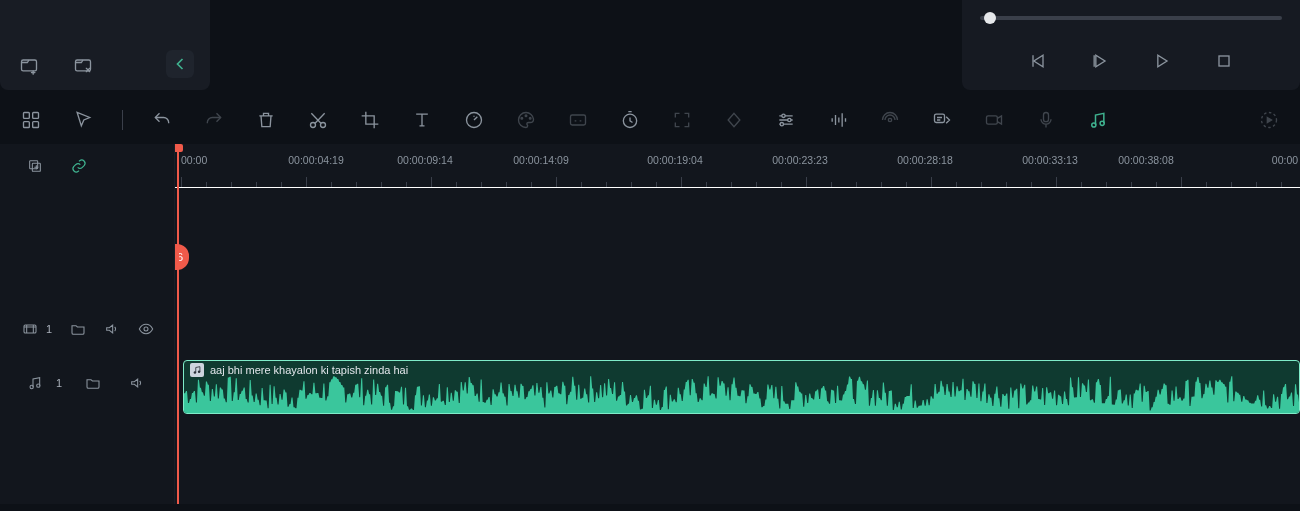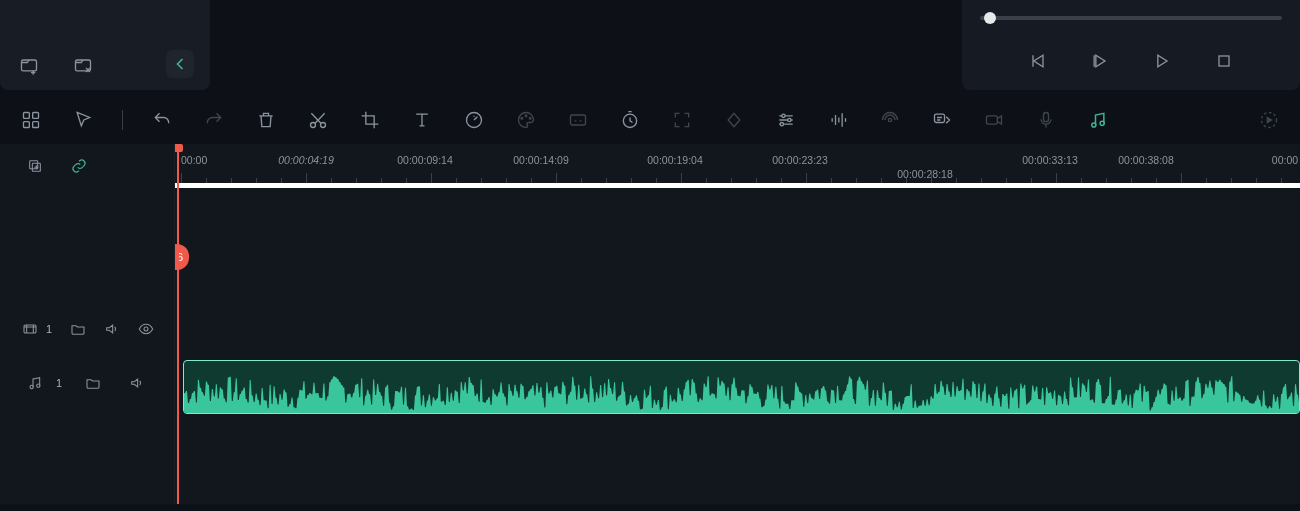--- a/index.html
+++ b/index.html
@@ -126,21 +126,21 @@
 
 .tracks {
   flex: 1;
   position: relative;
   overflow: hidden;
   background: #12161d;
 }
 .ruler {
   height: 44px;
   position: relative;
-  border-bottom: 5px solid #ffffff;
+  border-bottom: 1px solid #ffffff;
   text-align: right;
 }
 .tick-label {
   position: absolute;
   top: 10px;
   font-size: 10.5px;
   color: #8b949e;
   transform: translateX(-50%);
   white-space: nowrap;
 }
@@ -495,26 +495,26 @@
             <path d="M16 9a4 4 0 010 6"></path>
           </svg>
         </span>
     </div>
   </div>
 
   <div class="tracks">
     <div class="ruler">
       <div id="ruler-labels">
           <span class="tick-label first" style="left: 6px;">00:00</span>
-          <span class="tick-label" style="left: 131px; font-style: italic;">00:00:04:19</span>
+          <span class="tick-label" style="left: 141px;">00:00:04:19</span>
           <span class="tick-label" style="left: 250px;">00:00:09:14</span>
           <span class="tick-label" style="left: 366px;">00:00:14:09</span>
           <span class="tick-label" style="left: 500px;">00:00:19:04</span>
           <span class="tick-label" style="left: 625px;">00:00:23:23</span>
-          <span class="tick-label" style="left: 750px; margin-top: 14px;">00:00:28:18</span>
+          <span class="tick-label" style="left: 750px;">00:00:28:18</span>
           <span class="tick-label" style="left: 875px;">00:00:33:13</span>
           <span class="tick-label" style="left: 971px;">00:00:38:08</span>
           <span class="tick-label" style="left: 1110px;">00:00</span>
         </div>
       <div class="ticks" id="ruler-ticks">
           <div class="tick major" style="left: 6px;"></div>
           <div class="tick minor" style="left: 31px;"></div>
           <div class="tick minor" style="left: 56px;"></div>
           <div class="tick minor" style="left: 81px;"></div>
           <div class="tick minor" style="left: 106px;"></div>
@@ -562,20 +562,30 @@
     </div>
 
     <div class="playhead"></div>
     <div class="marker-bubble">
       <span>6</span>
     </div>
 
     <div class="empty-track-lane"></div>
 
     <div class="audio-clip">
+      <div class="clip-header">
+        <span class="clip-icon">
+          <svg viewBox="0 0 24 24" fill="#2a2f38">
+              <path d="M9 18V6l10-2v12" stroke="#2a2f38" stroke-width="2" fill="none"></path>
+              <circle cx="7" cy="18" r="3"></circle>
+              <circle cx="17" cy="16" r="3"></circle>
+            </svg>
+        </span>
+        <span class="clip-title">aaj bhi mere khayalon ki tapish zinda hai</span>
+      </div>
       <div class="waveform">
         <svg viewBox="0 0 1120 44" preserveAspectRatio="none" id="wave-svg">
             <path d="M0 44 L0 24.268381344307272 L1 24.268381344307272 L2 21.898557279914744 L3 21.898557279914744 L4 33.972023637039236 L5 33.972023637039236 L6 29.986557719308003 L7 29.986557719308003 L8 24.03245008755552 L9 24.03245008755552 L10 21.903576995103077 L11 21.903576995103077 L12 33.54180733550079 L13 33.54180733550079 L14 10.814744477386682 L15 10.814744477386682 L16 18.62680334559258 L17 18.62680334559258 L18 23.363623088513386 L19 23.363623088513386 L20 26.66981564924578 L21 26.66981564924578 L22 12.56005053231942 L23 12.56005053231942 L24 15.863476029244946 L25 15.863476029244946 L26 32.001477134874435 L27 32.001477134874435 L28 20.098770353022843 L29 20.098770353022843 L30 27.427835554269656 L31 27.427835554269656 L32 15.186685011702291 L33 15.186685011702291 L34 29.6099697019487 L35 29.6099697019487 L36 18.41342291955992 L37 18.41342291955992 L38 20.57164121303635 L39 20.57164121303635 L40 29.42920261094144 L41 29.42920261094144 L42 33.14512206701219 L43 33.14512206701219 L44 8.470644014351265 L45 8.470644014351265 L46 7.860371881059919 L47 7.860371881059919 L48 31.916734383419538 L49 31.916734383419538 L50 23.167788378316686 L51 23.167788378316686 L52 9.17835802437395 L53 9.17835802437395 L54 30.9945099715201 L55 30.9945099715201 L56 24.921364271804364 L57 24.921364271804364 L58 21.634240680400584 L59 21.634240680400584 L60 18.62313999519537 L61 18.62313999519537 L62 29.97056006631622 L63 29.97056006631622 L64 33.46264609360058 L65 33.46264609360058 L66 11.03367482046874 L67 11.03367482046874 L68 26.543872227037365 L69 26.543872227037365 L70 32.89056432365285 L71 32.89056432365285 L72 24.452660648350875 L73 24.452660648350875 L74 30.868470078037266 L75 30.868470078037266 L76 36.14684857337307 L77 36.14684857337307 L78 19.111678491331233 L79 19.111678491331233 L80 31.179679117034183 L81 31.179679117034183 L82 31.471548087604695 L83 31.471548087604695 L84 39.256433405155036 L85 39.256433405155036 L86 15.729735763458727 L87 15.729735763458727 L88 35.12424094302034 L89 35.12424094302034 L90 17.15458206188124 L91 17.15458206188124 L92 28.79503150424579 L93 28.79503150424579 L94 35.39062238553761 L95 35.39062238553761 L96 25.101599450432527 L97 25.101599450432527 L98 30.681199339386218 L99 30.681199339386218 L100 20.586760198789726 L101 20.586760198789726 L102 23.424160649749886 L103 23.424160649749886 L104 37.72558817020571 L105 37.72558817020571 L106 35.06063698425912 L107 35.06063698425912 L108 28.480735590827514 L109 28.480735590827514 L110 38.29690410063547 L111 38.29690410063547 L112 39.190841585782834 L113 39.190841585782834 L114 28.659343679306872 L115 28.659343679306872 L116 20.79205069296367 L117 20.79205069296367 L118 21.382526549581577 L119 21.382526549581577 L120 12.372668851506262 L121 12.372668851506262 L122 29.630450428611013 L123 29.630450428611013 L124 26.06099272786806 L125 26.06099272786806 L126 24.050971421382215 L127 24.050971421382215 L128 25.246354620927242 L129 25.246354620927242 L130 13.663474094287967 L131 13.663474094287967 L132 24.133429882023304 L133 24.133429882023304 L134 24.079828712595337 L135 24.079828712595337 L136 28.629856609162985 L137 28.629856609162985 L138 29.0586860727627 L139 29.0586860727627 L140 14.567218214178343 L141 14.567218214178343 L142 31.393160190662474 L143 31.393160190662474 L144 27.255438283972385 L145 27.255438283972385 L146 13.1319469331236 L147 13.1319469331236 L148 10.370634009071736 L149 10.370634009071736 L150 7.133922589471688 L151 7.133922589471688 L152 8.176469460022204 L153 8.176469460022204 L154 9.956260534999544 L155 9.956260534999544 L156 13.079043353755353 L157 13.079043353755353 L158 16.076096772558607 L159 16.076096772558607 L160 18.51533793257369 L161 18.51533793257369 L162 33.44576654537137 L163 33.44576654537137 L164 25.175246497560746 L165 25.175246497560746 L166 24.381624736305415 L167 24.381624736305415 L168 28.557187358044686 L169 28.557187358044686 L170 23.786452784073937 L171 23.786452784073937 L172 15.857301869134549 L173 15.857301869134549 L174 14.705444753196648 L175 14.705444753196648 L176 28.192224232548178 L177 28.192224232548178 L178 9.21575539447025 L179 9.21575539447025 L180 36.155401230500736 L181 36.155401230500736 L182 26.64958391685774 L183 26.64958391685774 L184 20.706931427275286 L185 20.706931427275286 L186 25.150759123530054 L187 25.150759123530054 L188 35.39688595250756 L189 35.39688595250756 L190 10.564784865935032 L191 10.564784865935032 L192 25.92206707002224 L193 25.92206707002224 L194 14.662299707289865 L195 14.662299707289865 L196 23.016156571877396 L197 23.016156571877396 L198 26.695901462618433 L199 26.695901462618433 L200 36.67320378512127 L201 36.67320378512127 L202 18.290286024926814 L203 18.290286024926814 L204 15.704402728426299 L205 15.704402728426299 L206 33.665650646461735 L207 33.665650646461735 L208 40.62810971722053 L209 40.62810971722053 L210 37.19431458995527 L211 37.19431458995527 L212 21.893056418961518 L213 21.893056418961518 L214 22.290514687851672 L215 22.290514687851672 L216 23.43471885716583 L217 23.43471885716583 L218 17.633339663431272 L219 17.633339663431272 L220 35.56480993457044 L221 35.56480993457044 L222 18.722774824695243 L223 18.722774824695243 L224 37.19387141043243 L225 37.19387141043243 L226 40.768837630609724 L227 40.768837630609724 L228 39.38695059099889 L229 39.38695059099889 L230 40.913794295461535 L231 40.913794295461535 L232 26.252356903880315 L233 26.252356903880315 L234 17.78745765529204 L235 17.78745765529204 L236 17.16350363128956 L237 17.16350363128956 L238 36.395576569661436 L239 36.395576569661436 L240 26.313849971041524 L241 26.313849971041524 L242 38.341336771718645 L243 38.341336771718645 L244 31.60496788340547 L245 31.60496788340547 L246 25.380001925408333 L247 25.380001925408333 L248 36.86776649603192 L249 36.86776649603192 L250 28.306731347978193 L251 28.306731347978193 L252 31.41691384678074 L253 31.41691384678074 L254 29.177617101809936 L255 29.177617101809936 L256 14.93850116598616 L257 14.93850116598616 L258 32.86398770298284 L259 32.86398770298284 L260 31.710998519360103 L261 31.710998519360103 L262 35.940028353758784 L263 35.940028353758784 L264 18.159552306054504 L265 18.159552306054504 L266 32.90376827631647 L267 32.90376827631647 L268 23.743674766664828 L269 23.743674766664828 L270 31.73148437884153 L271 31.73148437884153 L272 21.178373316705702 L273 21.178373316705702 L274 22.765567176170812 L275 22.765567176170812 L276 33.98876327558435 L277 33.98876327558435 L278 12.935889747506515 L279 12.935889747506515 L280 21.39820157859226 L281 21.39820157859226 L282 13.314713748163335 L283 13.314713748163335 L284 24.549971578434967 L285 24.549971578434967 L286 8.005158370610737 L287 8.005158370610737 L288 14.062540361566949 L289 14.062540361566949 L290 16.363248996008267 L291 16.363248996008267 L292 26.918400469188327 L293 26.918400469188327 L294 24.55355245594953 L295 24.55355245594953 L296 32.68649790333824 L297 32.68649790333824 L298 10.438395726780627 L299 10.438395726780627 L300 33.078238214131474 L301 33.078238214131474 L302 33.800654908191326 L303 33.800654908191326 L304 30.8370527068619 L305 30.8370527068619 L306 27.900091891290995 L307 27.900091891290995 L308 35.96149776643283 L309 35.96149776643283 L310 20.36320757567817 L311 20.36320757567817 L312 25.26185233181732 L313 25.26185233181732 L314 27.406573190782183 L315 27.406573190782183 L316 23.25017198252938 L317 23.25017198252938 L318 13.393595505194973 L319 13.393595505194973 L320 24.363753184355737 L321 24.363753184355737 L322 27.724667698914363 L323 27.724667698914363 L324 36.52195817879002 L325 36.52195817879002 L326 15.060655587204732 L327 15.060655587204732 L328 22.0163499118335 L329 22.0163499118335 L330 26.879668804318744 L331 26.879668804318744 L332 15.734087326482872 L333 15.734087326482872 L334 22.3670684838211 L335 22.3670684838211 L336 28.71453425229584 L337 28.71453425229584 L338 14.63866683283048 L339 14.63866683283048 L340 17.03903989893112 L341 17.03903989893112 L342 30.297079636238784 L343 30.297079636238784 L344 28.053855408199308 L345 28.053855408199308 L346 22.321199919079426 L347 22.321199919079426 L348 19.926158783885274 L349 19.926158783885274 L350 16.288769453971394 L351 16.288769453971394 L352 26.533169486871397 L353 26.533169486871397 L354 13.932034188739493 L355 13.932034188739493 L356 23.684343697366195 L357 23.684343697366195 L358 18.026479612626744 L359 18.026479612626744 L360 28.676651319048297 L361 28.676651319048297 L362 38.61265218156356 L363 38.61265218156356 L364 13.18294583009153 L365 13.18294583009153 L366 24.551082781003494 L367 24.551082781003494 L368 21.473447673472762 L369 21.473447673472762 L370 28.41033742586748 L371 28.41033742586748 L372 17.970370641459514 L373 17.970370641459514 L374 16.68822861354486 L375 16.68822861354486 L376 24.135728297395502 L377 24.135728297395502 L378 25.36622763011705 L379 25.36622763011705 L380 12.692363589331734 L381 12.692363589331734 L382 16.7971233875469 L383 16.7971233875469 L384 35.17824920104414 L385 35.17824920104414 L386 25.925976830113363 L387 25.925976830113363 L388 22.834108681481684 L389 22.834108681481684 L390 7.844421453906229 L391 7.844421453906229 L392 16.82440889421305 L393 16.82440889421305 L394 30.678359973707995 L395 30.678359973707995 L396 15.791772814031933 L397 15.791772814031933 L398 29.80910466739217 L399 29.80910466739217 L400 28.744858228913905 L401 28.744858228913905 L402 19.428004528892643 L403 19.428004528892643 L404 25.27974262029012 L405 25.27974262029012 L406 33.42459624222565 L407 33.42459624222565 L408 7.134847603818898 L409 7.134847603818898 L410 19.608308394901265 L411 19.608308394901265 L412 33.07942809121003 L413 33.07942809121003 L414 23.263739582101277 L415 23.263739582101277 L416 29.13564210895853 L417 29.13564210895853 L418 16.03952146273403 L419 16.03952146273403 L420 28.13420734983383 L421 28.13420734983383 L422 14.170767797240075 L423 14.170767797240075 L424 26.603640430735478 L425 26.603640430735478 L426 10.035100424726892 L427 10.035100424726892 L428 18.993064888810025 L429 18.993064888810025 L430 25.04223342520895 L431 25.04223342520895 L432 13.228564562872695 L433 13.228564562872695 L434 31.857087748598566 L435 31.857087748598566 L436 27.603050553334022 L437 27.603050553334022 L438 25.956400733005836 L439 25.956400733005836 L440 12.999602768025813 L441 12.999602768025813 L442 22.518788494179173 L443 22.518788494179173 L444 36.4482414300265 L445 36.4482414300265 L446 34.64821440232238 L447 34.64821440232238 L448 26.016080071306046 L449 26.016080071306046 L450 32.93081396205054 L451 32.93081396205054 L452 29.030809616323026 L453 29.030809616323026 L454 26.325025491526453 L455 26.325025491526453 L456 31.637463249142684 L457 31.637463249142684 L458 40.38497709451896 L459 40.38497709451896 L460 39.68841385264032 L461 39.68841385264032 L462 20.81708349048312 L463 20.81708349048312 L464 28.966559825387215 L465 28.966559825387215 L466 26.369811190332484 L467 26.369811190332484 L468 16.741660860740485 L469 16.741660860740485 L470 39.056577083111 L471 39.056577083111 L472 30.65979258308698 L473 30.65979258308698 L474 35.71175346904816 L475 35.71175346904816 L476 30.965897486679154 L477 30.965897486679154 L478 40.87976161974798 L479 40.87976161974798 L480 38.059419072169156 L481 38.059419072169156 L482 21.037245705912966 L483 21.037245705912966 L484 17.383016048065244 L485 17.383016048065244 L486 40.14832901795218 L487 40.14832901795218 L488 25.64436356134748 L489 25.64436356134748 L490 32.552964413013314 L491 32.552964413013314 L492 30.371058240849184 L493 30.371058240849184 L494 33.18840045441637 L495 33.18840045441637 L496 18.798652987272114 L497 18.798652987272114 L498 25.143793386123832 L499 25.143793386123832 L500 32.09185556006187 L501 32.09185556006187 L502 20.548002559847387 L503 20.548002559847387 L504 12.898931770254737 L505 12.898931770254737 L506 10.790612907662059 L507 10.790612907662059 L508 26.2393592203606 L509 26.2393592203606 L510 10.076232290358512 L511 10.076232290358512 L512 13.724780832774986 L513 13.724780832774986 L514 24.312113882284116 L515 24.312113882284116 L516 33.113308745539044 L517 33.113308745539044 L518 29.329154084192666 L519 29.329154084192666 L520 31.197228475173496 L521 31.197228475173496 L522 14.43631477345371 L523 14.43631477345371 L524 18.024150577875776 L525 18.024150577875776 L526 7.308515072929424 L527 7.308515072929424 L528 26.451652488970222 L529 26.451652488970222 L530 24.208032390547295 L531 24.208032390547295 L532 25.035446967588783 L533 25.035446967588783 L534 29.539445467529394 L535 29.539445467529394 L536 8.251105868419607 L537 8.251105868419607 L538 16.738143854012534 L539 16.738143854012534 L540 12.049359112170741 L541 12.049359112170741 L542 14.492418938068973 L543 14.492418938068973 L544 26.74497908398696 L545 26.74497908398696 L546 18.29914175838666 L547 18.29914175838666 L548 31.239250638840605 L549 31.239250638840605 L550 15.353022726603204 L551 15.353022726603204 L552 8.576016835563514 L553 8.576016835563514 L554 18.769438475334393 L555 18.769438475334393 L556 26.83128085765094 L557 26.83128085765094 L558 27.14080172737433 L559 27.14080172737433 L560 21.336335694505152 L561 21.336335694505152 L562 21.42644172195196 L563 21.42644172195196 L564 34.23438540559124 L565 34.23438540559124 L566 27.17595566857804 L567 27.17595566857804 L568 15.370615481066114 L569 15.370615481066114 L570 18.085986209581204 L571 18.085986209581204 L572 24.51566519733103 L573 24.51566519733103 L574 24.890376177757783 L575 24.890376177757783 L576 22.92245212863648 L577 22.92245212863648 L578 29.583650182942467 L579 29.583650182942467 L580 38.21629822546641 L581 38.21629822546641 L582 36.97777282061761 L583 36.97777282061761 L584 30.618308136860687 L585 30.618308136860687 L586 15.59213555657879 L587 15.59213555657879 L588 20.501953686613042 L589 20.501953686613042 L590 15.876728514030251 L591 15.876728514030251 L592 29.28282348352559 L593 29.28282348352559 L594 17.76845930695504 L595 17.76845930695504 L596 29.64150335147504 L597 29.64150335147504 L598 39.580588490282146 L599 39.580588490282146 L600 17.079561338621104 L601 17.079561338621104 L602 32.2252598371772 L603 32.2252598371772 L604 34.80862018479508 L605 34.80862018479508 L606 34.769113162273314 L607 34.769113162273314 L608 39.97250992837327 L609 39.97250992837327 L610 31.321977407760553 L611 31.321977407760553 L612 31.202503427979323 L613 31.202503427979323 L614 13.258651798373705 L615 13.258651798373705 L616 17.505647557755495 L617 17.505647557755495 L618 22.773792649237254 L619 22.773792649237254 L620 24.48621230968732 L621 24.48621230968732 L622 37.76993248742824 L623 37.76993248742824 L624 25.90028862483237 L625 25.90028862483237 L626 34.078666162135775 L627 34.078666162135775 L628 24.543573134899706 L629 24.543573134899706 L630 29.015045249935344 L631 29.015045249935344 L632 30.47238383304884 L633 30.47238383304884 L634 22.265227046575486 L635 22.265227046575486 L636 20.55795477530613 L637 20.55795477530613 L638 30.107427576061646 L639 30.107427576061646 L640 19.374060078874116 L641 19.374060078874116 L642 16.96622921655957 L643 16.96622921655957 L644 21.41801764452969 L645 21.41801764452969 L646 32.30029269413565 L647 32.30029269413565 L648 34.66512118085393 L649 34.66512118085393 L650 20.823520363429846 L651 20.823520363429846 L652 21.45654532194181 L653 21.45654532194181 L654 34.059712991918815 L655 34.059712991918815 L656 16.72076305844467 L657 16.72076305844467 L658 31.23075587894488 L659 31.23075587894488 L660 31.528507566429642 L661 31.528507566429642 L662 25.47836232672698 L663 25.47836232672698 L664 21.98130210406608 L665 21.98130210406608 L666 15.419393549653975 L667 15.419393549653975 L668 7.433572288025196 L669 7.433572288025196 L670 10.034764416332898 L671 10.034764416332898 L672 30.048345132785865 L673 30.048345132785865 L674 34.89193435251007 L675 34.89193435251007 L676 11.686529132602168 L677 11.686529132602168 L678 7.700972693413263 L679 7.700972693413263 L680 12.129759790499328 L681 12.129759790499328 L682 15.204178161526123 L683 15.204178161526123 L684 20.63678574502383 L685 20.63678574502383 L686 11.399223343521008 L687 11.399223343521008 L688 36.833362382494975 L689 36.833362382494975 L690 29.09578739896576 L691 29.09578739896576 L692 20.935612879608545 L693 20.935612879608545 L694 36.80563405810726 L695 36.80563405810726 L696 21.306811275217044 L697 21.306811275217044 L698 28.966087502712192 L699 28.966087502712192 L700 31.347538634088856 L701 31.347538634088856 L702 13.496856150552901 L703 13.496856150552901 L704 23.719161780396156 L705 23.719161780396156 L706 36.690153783252036 L707 36.690153783252036 L708 21.900584507792285 L709 21.900584507792285 L710 21.434068892008117 L711 21.434068892008117 L712 41.07822359910653 L713 41.07822359910653 L714 34.76913650900764 L715 34.76913650900764 L716 38.369166315181005 L717 38.369166315181005 L718 32.778072008812124 L719 32.778072008812124 L720 40.37747206672171 L721 40.37747206672171 L722 34.80863319572561 L723 34.80863319572561 L724 28.08358852386123 L725 28.08358852386123 L726 27.029585167737924 L727 27.029585167737924 L728 27.066861144808623 L729 27.066861144808623 L730 15.31975163921031 L731 15.31975163921031 L732 39.06112466958591 L733 39.06112466958591 L734 31.490146246580423 L735 31.490146246580423 L736 38.843375146109324 L737 38.843375146109324 L738 36.83918746164126 L739 36.83918746164126 L740 36.455531134251046 L741 36.455531134251046 L742 31.0410106927267 L743 31.0410106927267 L744 36.7593024672206 L745 36.7593024672206 L746 30.366900568509347 L747 30.366900568509347 L748 36.324193950582654 L749 36.324193950582654 L750 27.239874896762586 L751 27.239874896762586 L752 29.648679288637375 L753 29.648679288637375 L754 15.122459032585088 L755 15.122459032585088 L756 24.714587030411312 L757 24.714587030411312 L758 22.73769508850987 L759 22.73769508850987 L760 11.874745163900457 L761 11.874745163900457 L762 17.623434345462314 L763 17.623434345462314 L764 26.073933964666722 L765 26.073933964666722 L766 15.01996322215696 L767 15.01996322215696 L768 22.403197704708848 L769 22.403197704708848 L770 28.091013151547166 L771 28.091013151547166 L772 12.987564809849353 L773 12.987564809849353 L774 27.478202696728175 L775 27.478202696728175 L776 17.207223059274554 L777 17.207223059274554 L778 22.18895629561891 L779 22.18895629561891 L780 21.252191568718246 L781 21.252191568718246 L782 9.817938311010302 L783 9.817938311010302 L784 31.010524782530645 L785 31.010524782530645 L786 20.102033807917714 L787 20.102033807917714 L788 22.290075779308047 L789 22.290075779308047 L790 27.808898972830512 L791 27.808898972830512 L792 12.373837186639143 L793 12.373837186639143 L794 14.959094668575315 L795 14.959094668575315 L796 28.908868262019986 L797 28.908868262019986 L798 14.381806659680496 L799 14.381806659680496 L800 32.128806617341866 L801 32.128806617341866 L802 22.60414594337652 L803 22.60414594337652 L804 14.409953045410532 L805 14.409953045410532 L806 34.07401278333348 L807 34.07401278333348 L808 25.160908348133393 L809 25.160908348133393 L810 28.71649885913581 L811 28.71649885913581 L812 37.045732348395376 L813 37.045732348395376 L814 24.823793780466747 L815 24.823793780466747 L816 17.54058773877615 L817 17.54058773877615 L818 29.278555396492585 L819 29.278555396492585 L820 37.82382538029428 L821 37.82382538029428 L822 25.11069812983523 L823 25.11069812983523 L824 26.9994633540936 L825 26.9994633540936 L826 24.387550188147536 L827 24.387550188147536 L828 39.65400966024638 L829 39.65400966024638 L830 18.437329089268136 L831 18.437329089268136 L832 28.746578046671395 L833 28.746578046671395 L834 21.405885534723396 L835 21.405885534723396 L836 19.832248053939487 L837 19.832248053939487 L838 39.146668257089345 L839 39.146668257089345 L840 14.618623914570627 L841 14.618623914570627 L842 19.44386694614506 L843 19.44386694614506 L844 15.855552306674213 L845 15.855552306674213 L846 35.56869654825711 L847 35.56869654825711 L848 33.55796591771011 L849 33.55796591771011 L850 31.168793886278102 L851 31.168793886278102 L852 16.561828047444443 L853 16.561828047444443 L854 22.490706358326488 L855 22.490706358326488 L856 17.41316274000767 L857 17.41316274000767 L858 29.935462091868025 L859 29.935462091868025 L860 30.59016481413579 L861 30.59016481413579 L862 18.947220971101792 L863 18.947220971101792 L864 36.05839426433463 L865 36.05839426433463 L866 18.235016020438163 L867 18.235016020438163 L868 24.15906943105344 L869 24.15906943105344 L870 23.327604313592378 L871 23.327604313592378 L872 29.83048268929276 L873 29.83048268929276 L874 21.461455500324014 L875 21.461455500324014 L876 36.16257080959672 L877 36.16257080959672 L878 25.80191384542068 L879 25.80191384542068 L880 27.284679268028277 L881 27.284679268028277 L882 34.99757604608531 L883 34.99757604608531 L884 22.586565338539284 L885 22.586565338539284 L886 30.06793178043176 L887 30.06793178043176 L888 36.27268857059619 L889 36.27268857059619 L890 8.624316754480844 L891 8.624316754480844 L892 18.249839086725522 L893 18.249839086725522 L894 28.42422884566743 L895 28.42422884566743 L896 28.34815395577836 L897 28.34815395577836 L898 8.259056754306542 L899 8.259056754306542 L900 27.8755697153066 L901 27.8755697153066 L902 14.175267418022496 L903 14.175267418022496 L904 16.505755017502544 L905 16.505755017502544 L906 23.02909344366262 L907 23.02909344366262 L908 10.499561521091223 L909 10.499561521091223 L910 31.37475516604565 L911 31.37475516604565 L912 30.260023779681095 L913 30.260023779681095 L914 33.686243917957924 L915 33.686243917957924 L916 13.22093027927139 L917 13.22093027927139 L918 9.912684011037776 L919 9.912684011037776 L920 16.06897829664756 L921 16.06897829664756 L922 34.367281144759104 L923 34.367281144759104 L924 34.29951526424802 L925 34.29951526424802 L926 29.949854870636056 L927 29.949854870636056 L928 27.105859233871236 L929 27.105859233871236 L930 7.7029427432796425 L931 7.7029427432796425 L932 35.60218123369717 L933 35.60218123369717 L934 35.70145428753537 L935 35.70145428753537 L936 30.37992320113191 L937 30.37992320113191 L938 21.275844280445806 L939 21.275844280445806 L940 20.39771711121389 L941 20.39771711121389 L942 34.568767432288084 L943 34.568767432288084 L944 31.204764228184033 L945 31.204764228184033 L946 25.42517064802159 L947 25.42517064802159 L948 36.497628353110045 L949 36.497628353110045 L950 25.615774894479152 L951 25.615774894479152 L952 39.0103937246886 L953 39.0103937246886 L954 24.39389645523247 L955 24.39389645523247 L956 20.738136981724665 L957 20.738136981724665 L958 21.385557113693697 L959 21.385557113693697 L960 14.493663364087539 L961 14.493663364087539 L962 32.81283457530762 L963 32.81283457530762 L964 16.797460083537747 L965 16.797460083537747 L966 23.050408151061433 L967 23.050408151061433 L968 22.100824426888543 L969 22.100824426888543 L970 41.51526022903516 L971 41.51526022903516 L972 38.342130476888 L973 38.342130476888 L974 32.8895011388865 L975 32.8895011388865 L976 27.836206098904206 L977 27.836206098904206 L978 20.676293383824543 L979 20.676293383824543 L980 25.496800734494677 L981 25.496800734494677 L982 20.088860542107167 L983 20.088860542107167 L984 14.392134211705393 L985 14.392134211705393 L986 16.272576053538064 L987 16.272576053538064 L988 34.63352684101149 L989 34.63352684101149 L990 35.86013721062477 L991 35.86013721062477 L992 21.59712111415788 L993 21.59712111415788 L994 31.85983956616588 L995 31.85983956616588 L996 17.478714960187315 L997 17.478714960187315 L998 29.876976254698295 L999 29.876976254698295 L1000 28.181735354459065 L1001 28.181735354459065 L1002 31.668395034261067 L1003 31.668395034261067 L1004 29.538388769977807 L1005 29.538388769977807 L1006 12.03025285607 L1007 12.03025285607 L1008 10.864031199156713 L1009 10.864031199156713 L1010 37.01901318383074 L1011 37.01901318383074 L1012 27.844805009505222 L1013 27.844805009505222 L1014 27.505734895703263 L1015 27.505734895703263 L1016 12.758592547854555 L1017 12.758592547854555 L1018 8.063703266400196 L1019 8.063703266400196 L1020 14.029337068917311 L1021 14.029337068917311 L1022 29.1894531781923 L1023 29.1894531781923 L1024 25.11478020886282 L1025 25.11478020886282 L1026 14.857232361615086 L1027 14.857232361615086 L1028 18.727661907203984 L1029 18.727661907203984 L1030 11.406948213022702 L1031 11.406948213022702 L1032 18.390423532883354 L1033 18.390423532883354 L1034 25.765635746399855 L1035 25.765635746399855 L1036 11.32344819823168 L1037 11.32344819823168 L1038 13.002476749813294 L1039 13.002476749813294 L1040 10.66686411743477 L1041 10.66686411743477 L1042 13.217391531042075 L1043 13.217391531042075 L1044 15.035927708284476 L1045 15.035927708284476 L1046 17.763215098550894 L1047 17.763215098550894 L1048 33.409993312403174 L1049 33.409993312403174 L1050 12.801459613325534 L1051 12.801459613325534 L1052 7.355066311451083 L1053 7.355066311451083 L1054 32.19165486326894 L1055 32.19165486326894 L1056 22.57992644761786 L1057 22.57992644761786 L1058 23.714248756868482 L1059 23.714248756868482 L1060 25.825798713401607 L1061 25.825798713401607 L1062 32.627040795592606 L1063 32.627040795592606 L1064 27.089540634768195 L1065 27.089540634768195 L1066 30.555113525242746 L1067 30.555113525242746 L1068 31.180307473756134 L1069 31.180307473756134 L1070 33.714220402584786 L1071 33.714220402584786 L1072 34.60965111240131 L1073 34.60965111240131 L1074 34.46758360669659 L1075 34.46758360669659 L1076 31.815004379297704 L1077 31.815004379297704 L1078 26.21605227021246 L1079 26.21605227021246 L1080 30.7165005026767 L1081 30.7165005026767 L1082 37.62157052579115 L1083 37.62157052579115 L1084 21.607077302399638 L1085 21.607077302399638 L1086 36.163905700725955 L1087 36.163905700725955 L1088 39.375817670563436 L1089 39.375817670563436 L1090 37.03058991027795 L1091 37.03058991027795 L1092 39.06448175928689 L1093 39.06448175928689 L1094 25.340033081728755 L1095 25.340033081728755 L1096 32.7571919404323 L1097 32.7571919404323 L1098 27.69777189569438 L1099 27.69777189569438 L1100 39.803238800430364 L1101 39.803238800430364 L1102 25.085827001598453 L1103 25.085827001598453 L1104 18.37298489703721 L1105 18.37298489703721 L1106 15.085149836601616 L1107 15.085149836601616 L1108 30.346852396340154 L1109 30.346852396340154 L1110 27.431150094025202 L1111 27.431150094025202 L1112 23.537390653236596 L1113 23.537390653236596 L1114 36.9023049610144 L1115 36.9023049610144 L1116 15.244429900464155 L1117 15.244429900464155 L1118 25.54186127425301 L1119 25.54186127425301 L1120 33.14333706733256 L1121 33.14333706733256 L1120 44 Z" fill="#3fd6a8" opacity="0.9"></path>
           </svg>
       </div>
     </div>
   </div>
 </div>
 
 </body></html>

